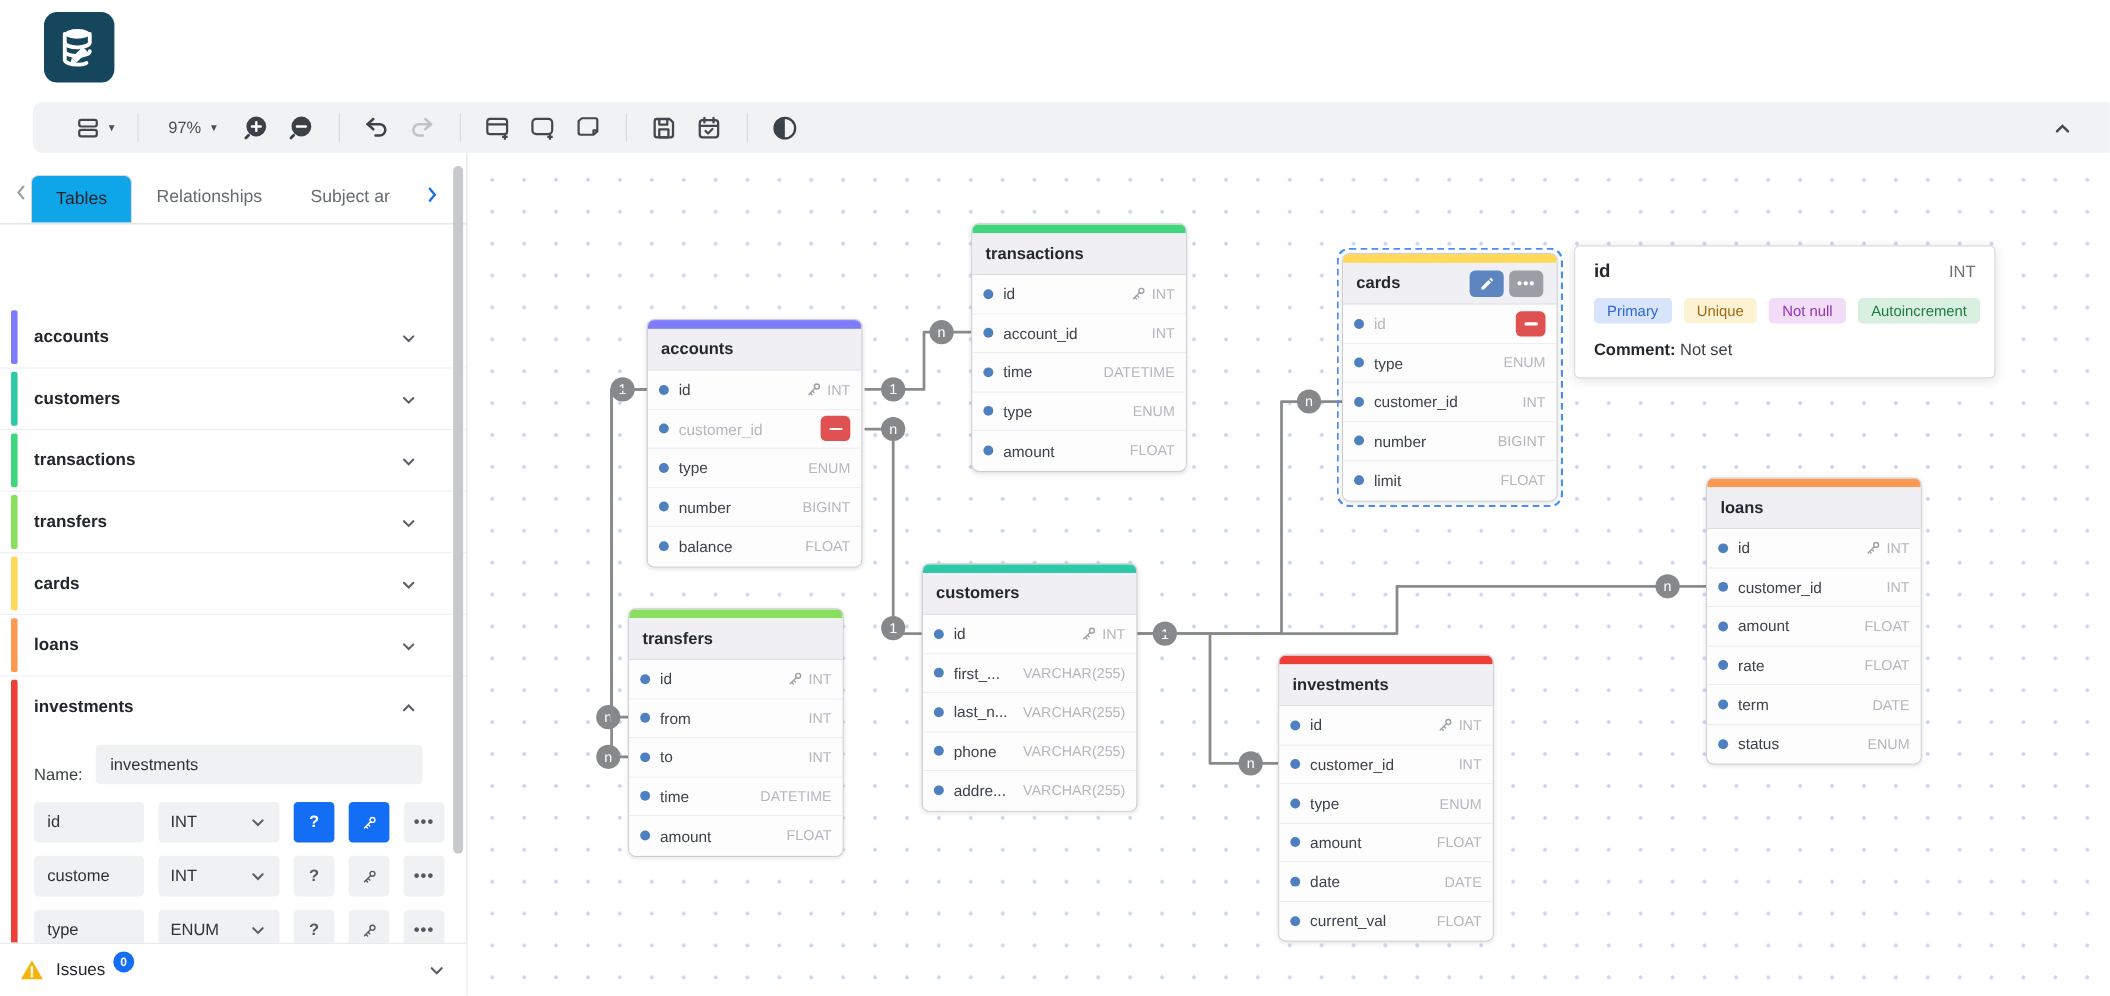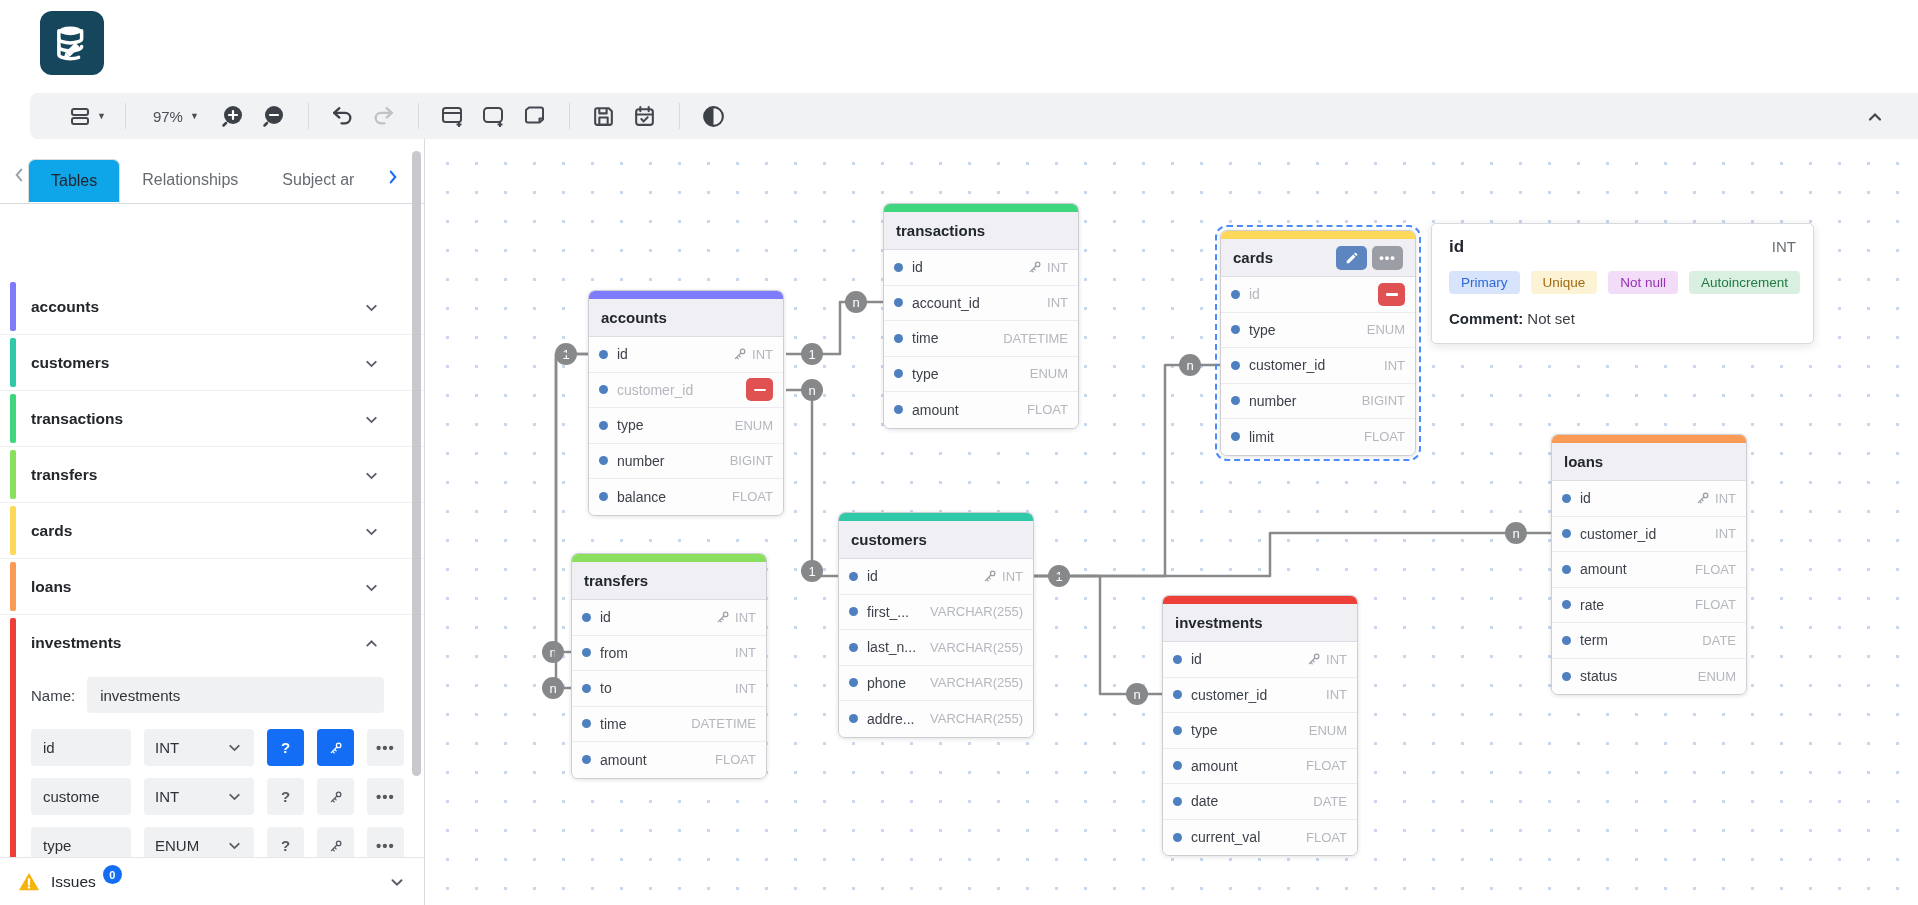--- a/index.html
+++ b/index.html
@@ -42,21 +42,21 @@
   .tlist{position:absolute;left:0;top:140px;width:100%;bottom:48px;overflow:hidden}
   .titem{position:relative;height:56px;border-bottom:1px solid #eef0f2;display:flex;align-items:center;padding-left:31px;cursor:pointer}
   .titem .cbar{position:absolute;left:10px;top:3px;bottom:3px;width:6px;border-radius:2px}
   .titem .tname{font-size:15.5px;font-weight:600;color:#23262b}
   .titem .chev{position:absolute;right:44px;top:20px}
   .expwrap{position:relative}
   .expwrap .cbar{position:absolute;left:10px;top:3px;bottom:6px;width:6px;border-radius:2px}
   .exphead{height:56px;display:flex;align-items:center;padding-left:31px;position:relative;cursor:pointer}
   .exphead .tname{font-size:15.5px;font-weight:600;color:#23262b}
   .exphead .chev{position:absolute;right:44px;top:20px}
-  .namerow{display:flex;align-items:center;padding:6px 40px 10px 31px;gap:12px}
+  .namerow{display:flex;align-items:flex-end;padding:6px 40px 10px 31px;gap:12px}
   .namerow label{font-size:15px;color:#3a3f45}
   .namerow input{flex:1;height:36px;background:#f0f1f3;border:none;border-radius:4px;padding:0 13px;font-size:15px;color:#2e3238;outline:none;min-width:0}
   .frow{display:flex;align-items:center;padding:6px 0 6px 31px;gap:13px}
   .fbox{width:100px;height:37px;background:#f0f1f3;border:none;border-radius:4px;padding:0 12px;font-size:15px;color:#2e3238;outline:none}
   .fsel{width:110px;height:37px;background:#f0f1f3;border-radius:4px;display:flex;align-items:center;justify-content:space-between;padding:0 11px;font-size:15px;color:#2e3238;cursor:pointer}
   .fbtn{width:37px;height:37px;background:#f0f1f3;border:none;border-radius:4px;display:flex;align-items:center;justify-content:center;font-size:15px;font-weight:700;color:#555a61;cursor:pointer}
   .fbtn.active{background:#136df5;color:#fff}
   .dots3{letter-spacing:1px;font-weight:700}
 
   .sfoot{position:absolute;left:0;bottom:0;width:424px;height:48px;background:#fff;border-top:1px solid #e4e6e9;display:flex;align-items:center;padding:0 18px;gap:11px}

